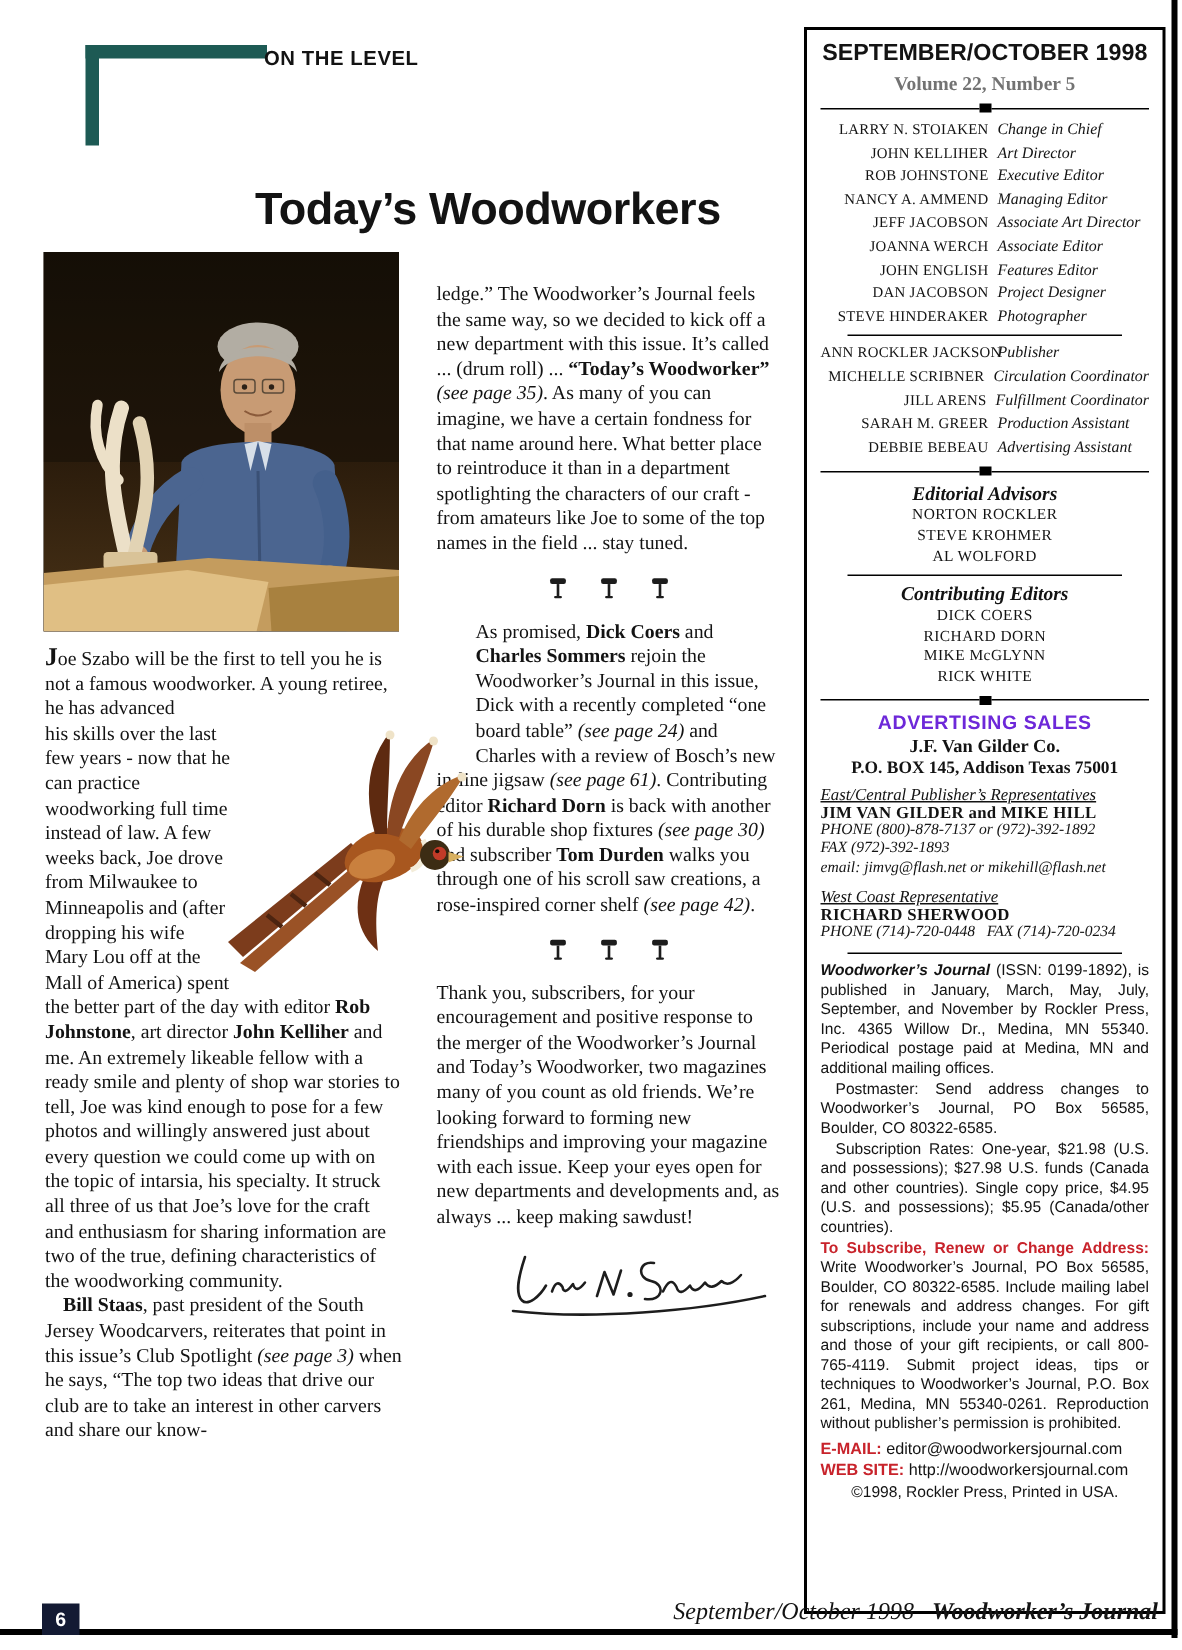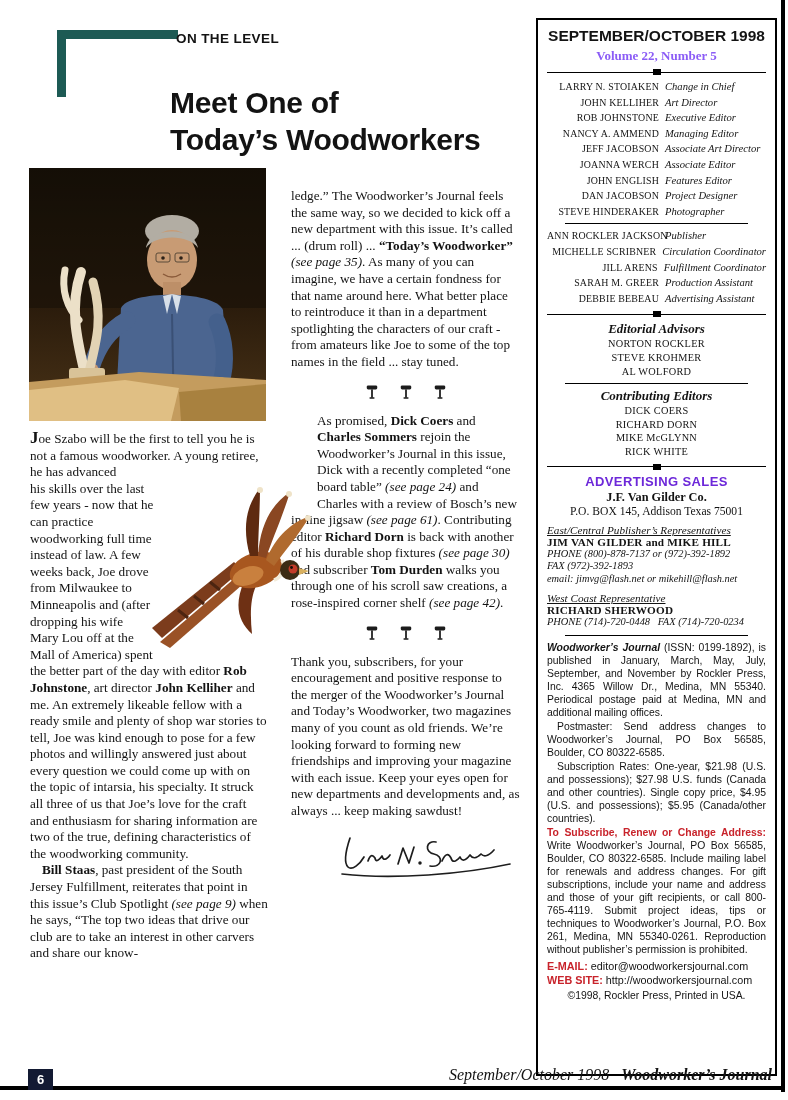--- a/index.html
+++ b/index.html
@@ -36,34 +36,34 @@
 
   .hammers{display:flex;justify-content:center;gap:20px;margin:13px 0;}
   .hammers svg{display:block;}
 
   .signature{margin-top:8px;text-align:right;padding-right:4px;}
 
   
   .masthead{position:absolute;left:536px;top:18px;width:241px;height:1058px;border:2px solid #000;
             box-sizing:border-box;padding:7px 9px 5px;background:#fff;}
   .mh-issue{text-align:center;font-family:"Liberation Sans",sans-serif;font-weight:bold;font-size:15.5px;}
-  .mh-vol{text-align:center;font-weight:bold;font-size:13px;color:#8b5cf6;margin-top:3px;}
+  .mh-vol{text-align:center;font-weight:bold;font-size:13px;color:#737373;margin-top:3px;}
   .dvd{display:flex;align-items:center;margin:5px 0 4px;}
   .dvd::before,.dvd::after{content:"";flex:1;border-top:1px solid #000;}
   .dvd .sq{width:8px;height:6px;background:#000;}
   .hrline{border:none;border-top:1px solid #000;margin:4px 18px;}
   .srow{display:flex;align-items:baseline;line-height:15.6px;}
   .sname{width:112px;text-align:right;padding-right:6px;font-size:9.9px;letter-spacing:.2px;white-space:nowrap;}
   .srole{flex:1;font-style:italic;font-size:10.6px;white-space:nowrap;}
   .mh-ital-head{text-align:center;font-style:italic;font-weight:bold;font-size:13px;margin-top:3px;}
   .mh-center-name{text-align:center;font-size:10.3px;letter-spacing:.3px;line-height:13.8px;}
   .ad-head{text-align:center;font-family:"Liberation Sans",sans-serif;font-weight:bold;
            color:#6d28d9;font-size:13px;letter-spacing:.4px;margin-top:4px;}
   .ad-co{text-align:center;font-weight:bold;font-size:12.3px;margin-top:1px;}
-  .ad-addr{text-align:center;font-weight:normal;font-size:11.6px;}
+  .ad-addr{text-align:center;font-weight:bold;font-size:11.6px;}
   .rep-label{font-style:italic;text-decoration:underline;font-size:11.2px;margin-top:6px;}
   .rep-names{font-weight:bold;font-size:11.2px;letter-spacing:.2px;}
   .rep-line{font-style:italic;font-size:10.4px;line-height:12.6px;}
   .pub{font-family:"Liberation Sans",sans-serif;font-size:10.4px;line-height:13px;text-align:justify;margin-top:5px;}
   .pub p{margin:0 0 1px;}
   .pub .ind{text-indent:10px;}
   .pub-lead{font-weight:bold;font-style:italic;}
   .red{color:#c8232b;font-weight:bold;}
   .canada{font-size:9.2px;line-height:10.8px;}
   .mh-mail{font-family:"Liberation Sans",sans-serif;font-size:10.8px;margin-top:4px;line-height:13.6px;}
@@ -79,21 +79,21 @@
 </head>
 <body>
 
 <div>
 
   <div class="right-rule"></div>
   <div class="bottom-rule"></div>
 
   <div class="bracket"></div>
   <div class="kicker">ON THE LEVEL</div>
-  <h1 class="title"><span>Meet One of</span><br><span>Today’s Woodworkers</span></h1>
+  <h1 class="title"><br><span>Today’s Woodworkers</span></h1>
 
   <div class="photo">
     <svg viewBox="0 0 237 253" width="237" height="253">
       <defs>
         <linearGradient id="pbg" x1="0" y1="0" x2="0" y2="1">
           <stop offset="0" stop-color="#171007"></stop>
           <stop offset="0.55" stop-color="#2b1c0c"></stop>
           <stop offset="1" stop-color="#4a3317"></stop>
         </linearGradient>
       </defs>
@@ -144,21 +144,21 @@
       <circle cx="142" cy="92" r="10" fill="#3c2c14"></circle>
       <circle cx="145" cy="91" r="4.5" fill="#c23b28"></circle>
       <circle cx="143.5" cy="89.5" r="1.4" fill="#120d06"></circle>
       <polygon points="151,90 161,93 151,97" fill="#d8b060"></polygon>
     </svg>
   </div>
 
   <div class="col col1">
     <p class="p"><span class="dropcap">J</span><span><span>oe Szabo will be the first to tell you he is not a famous woodworker. A young retiree, he has advanced </span></span></p>
     <p class="p"><span class="bird-spacer"></span><span><span>his skills over the last few years - now that he can practice woodworking full time instead of law. A few weeks back, Joe drove from Milwaukee to Minneapolis and (after dropping his wife Mary Lou off at the Mall of America) spent the better part of the day with editor </span><span class="b">Rob Johnstone</span><span>, art director </span><span class="b">John Kelliher</span><span> and me. An extremely likeable fellow with a ready smile and plenty of shop war stories to tell, Joe was kind enough to pose for a few photos and willingly answered just about every question we could come up with on the topic of intarsia, his specialty. It struck all three of us that Joe’s love for the craft and enthusiasm for sharing information are two of the true, defining characteristics of the woodworking community.</span></span></p>
-    <p class="p indent"><span class="b">Bill Staas</span><span>, past president of the South Jersey Fulfillment, reiterates that point in this issue’s Club Spotlight </span><span class="i">(see page 9)</span><span> when he says, “The top two ideas that drive our club are to take an interest in other carvers and share our know-</span></p>
+    <p class="p indent"><span class="b">Bill Staas</span><span>, past president of the South Jersey Woodcarvers, reiterates that point in this issue’s Club Spotlight </span><span class="i">(see page 3)</span><span> when he says, “The top two ideas that drive our club are to take an interest in other carvers and share our know-</span></p>
   </div>
 
   <div class="col col2">
     <p class="p"><span>ledge.” The Woodworker’s Journal feels the same way, so we decided to kick off a new department with this issue. It’s called ... (drum roll) ... </span><span class="b">“Today’s Woodworker”</span><span> </span><span class="i">(see page 35)</span><span>. As many of you can imagine, we have a certain fondness for that name around here. What better place to reintroduce it than in a department spotlighting the characters of our craft - from amateurs like Joe to some of the top names in the field ... stay tuned.</span></p>
 
     <div class="hammers">
       <svg viewBox="0 0 16 18" width="14" height="16">
           <rect x="2" y="1.5" width="12" height="4.5" rx="1.6" fill="#1c1c1c"></rect>
           <rect x="7" y="6" width="2" height="9.5" fill="#1c1c1c"></rect>
           <rect x="5" y="15" width="6" height="1.8" rx="0.9" fill="#1c1c1c"></rect>

